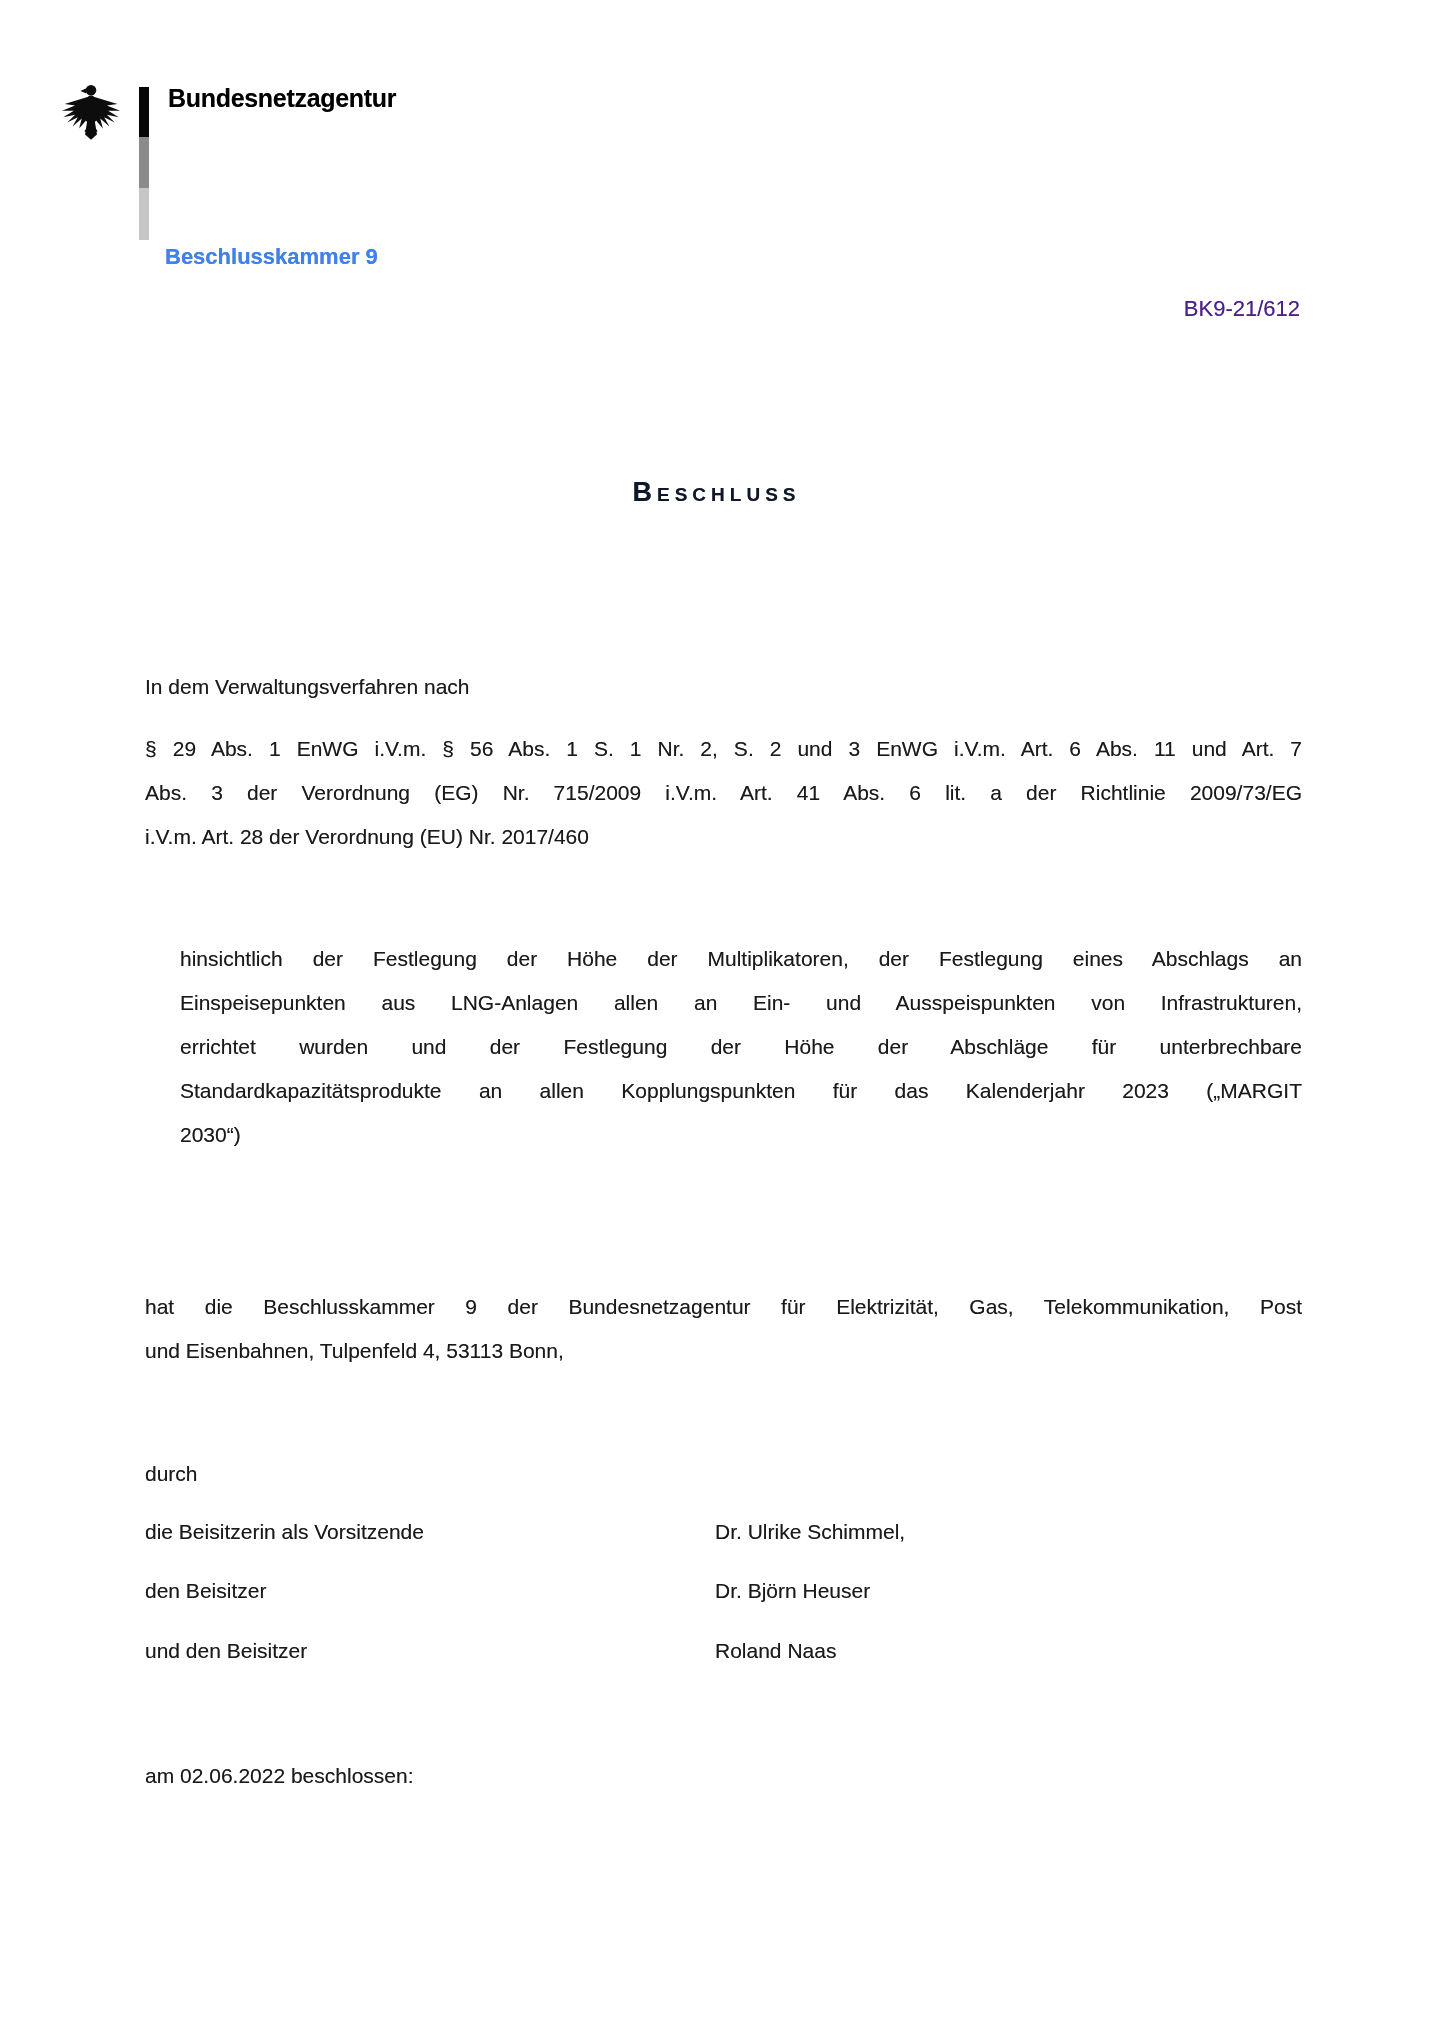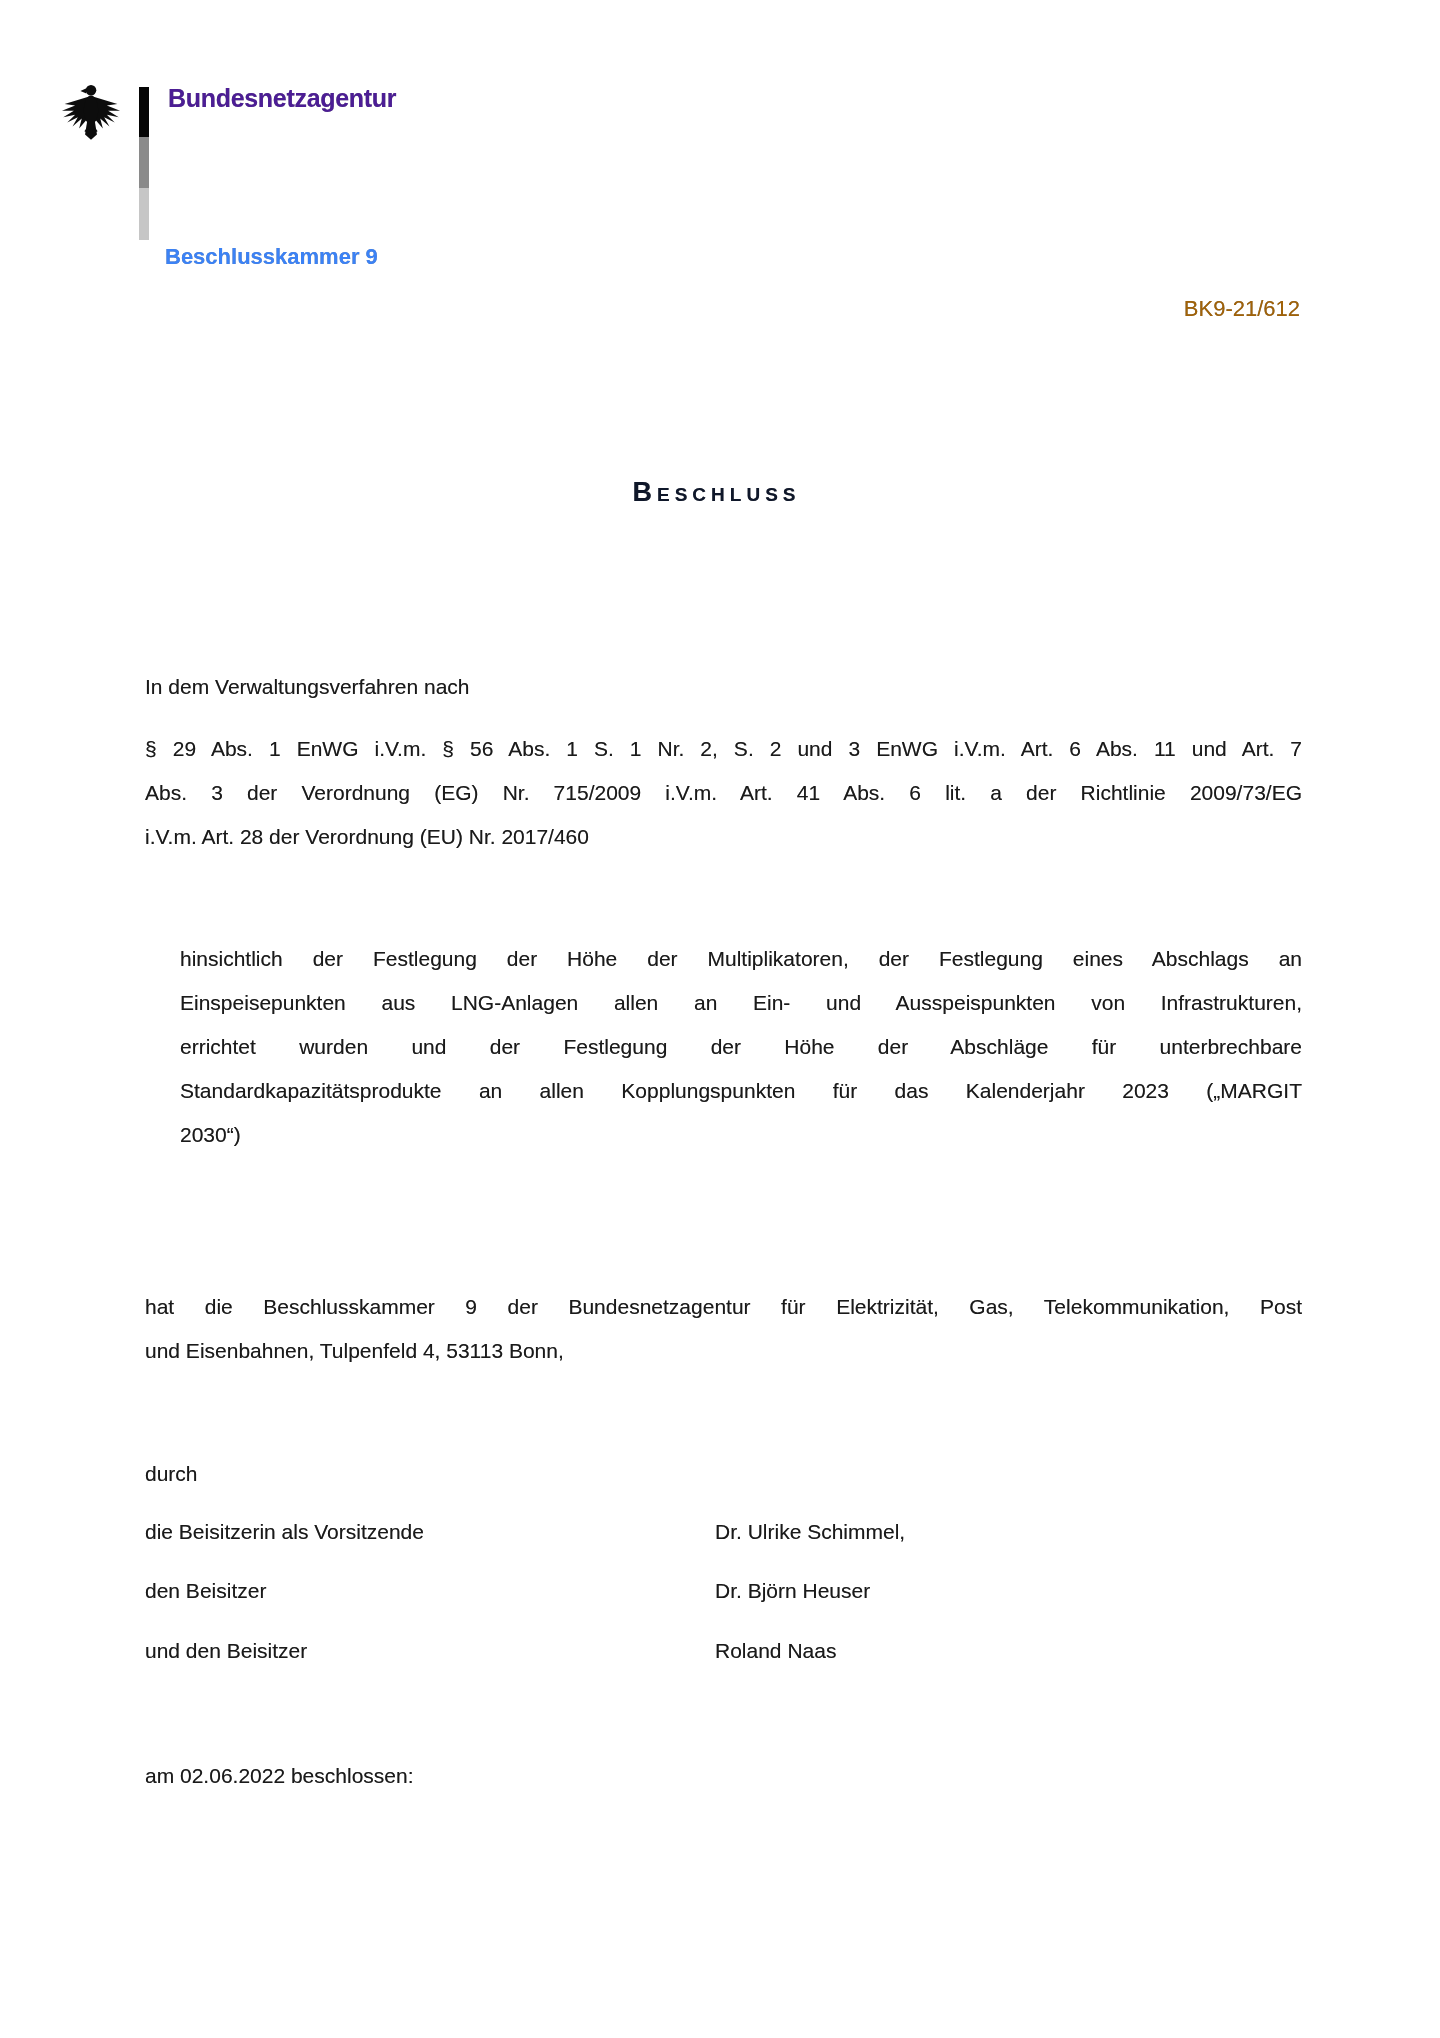--- a/index.html
+++ b/index.html
@@ -18,29 +18,29 @@
   .logo-bar {
     left:139px; top:87px; width:10px; height:153px;
     background:linear-gradient(to bottom,
       #050505 0%, #050505 33%,
       #8a8a8a 33%, #8a8a8a 66%,
       #c6c6c6 66%, #c6c6c6 100%);
   }
   .logo-text {
     left:168px; top:84px;
     font-size:25px; font-weight:600; letter-spacing:-0.3px;
-    color:#4c1d95;
+    color:#000000;
   }
   .chamber {
     left:165px; top:244px;
     font-size:22px; font-weight:bold; color:#3b82f6;
   }
   .case-number {
     top:296px; right:140px;
-    font-size:22px; color:#a16207;
+    font-size:22px; color:#4c1d95;
   }
 
   
   .doc-title {
     left:138px; top:477px; width:1157px;
     text-align:center;
     font-size:27px; font-weight:bold;
     font-variant:small-caps;
     letter-spacing:5px;
     color:#0f172a;

